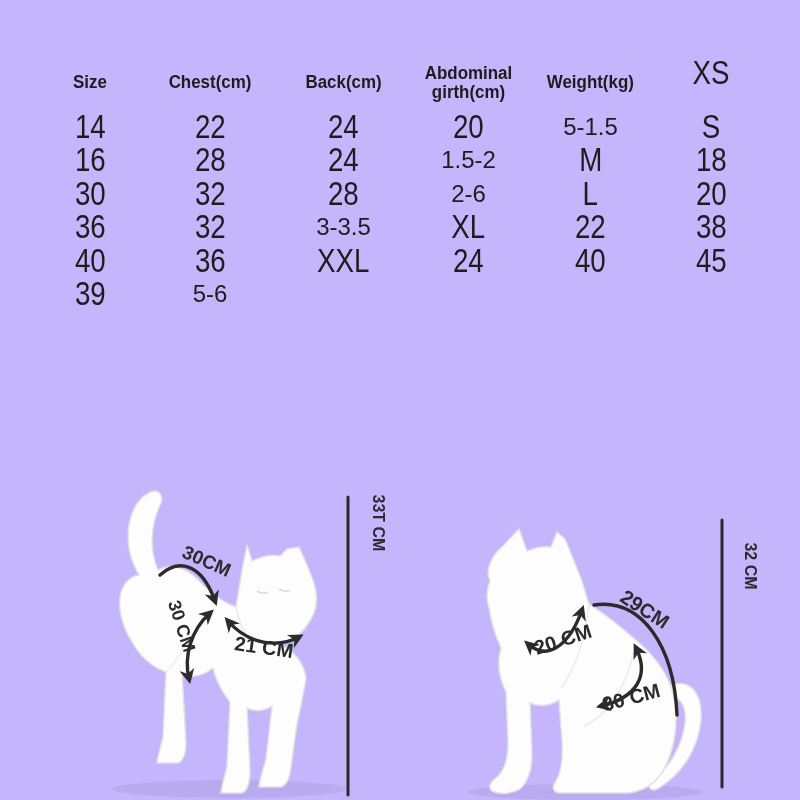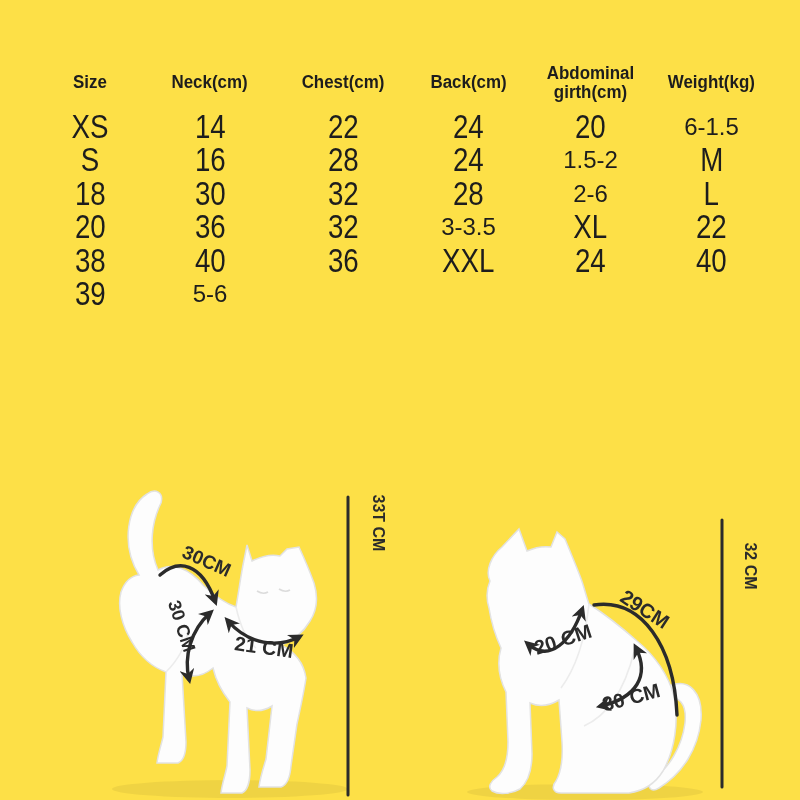--- a/index.html
+++ b/index.html
@@ -1,16 +1,16 @@
 <!DOCTYPE html>
 <html><head>
 <meta charset="utf-8">
 <style>
   html,body{margin:0;padding:0;background:#ffffff;}
-  .page{position:relative;width:800px;height:800px;background:#fde047;overflow:hidden;
+  .page{position:relative;width:800px;height:800px;background:#c4b5fd;overflow:hidden;
         font-family:"Liberation Sans",sans-serif;color:#1d1d1d;}
   
   .size-table{position:absolute;left:40px;top:56px;width:732px;display:grid;
               grid-template-columns:100px 140px 127px 123px 121px 121px;}
   .st-header{height:54px;display:flex;align-items:center;justify-content:center;
              text-align:center;font-weight:bold;font-size:18px;line-height:1.08;}
   .st-cell{height:33.5px;display:flex;align-items:center;justify-content:center;
            font-size:33px;font-weight:400;white-space:nowrap;}
   .st-cell.weight{font-size:24px;}
   .cond{display:inline-block;transform:scaleX(.84);transform-origin:center;}
@@ -22,23 +22,20 @@
 </head>
 <body>
 
 <div class="page">
 
   <div class="size-table">
     <div class="st-header">
         <span class="condh">Size</span>
       </div>
     <div class="st-header">
-        <span class="condh">Neck(cm)</span>
-      </div>
-    <div class="st-header">
         <span class="condh">Chest(cm)</span>
       </div>
     <div class="st-header">
         <span class="condh">Back(cm)</span>
       </div>
     <div class="st-header">
         <span class="condh">Abdominal girth(cm)</span>
       </div>
     <div class="st-header">
         <span class="condh">Weight(kg)</span>
@@ -53,21 +50,21 @@
     <div class="st-cell">
         <span class="cond">22</span>
       </div>
     <div class="st-cell">
         <span class="cond">24</span>
       </div>
     <div class="st-cell">
         <span class="cond">20</span>
       </div>
     <div class="st-cell weight">
-        <span>6-1.5</span>
+        <span>5-1.5</span>
       </div>
 
     <div class="st-cell">
         <span class="cond">S</span>
       </div>
     <div class="st-cell">
         <span class="cond">16</span>
       </div>
     <div class="st-cell">
         <span class="cond">28</span>
@@ -131,20 +128,23 @@
       </div>
 
     <div class="st-cell">
         <span class="cond">XXL</span>
       </div>
     <div class="st-cell">
         <span class="cond">24</span>
       </div>
     <div class="st-cell">
         <span class="cond">40</span>
+      </div>
+    <div class="st-cell">
+        <span class="cond">45</span>
       </div>
     <div class="st-cell">
         <span class="cond">39</span>
       </div>
     <div class="st-cell weight">
         <span>5-6</span>
       </div>
   </div>
 
   <svg class="diagram" viewBox="0 0 800 800">

